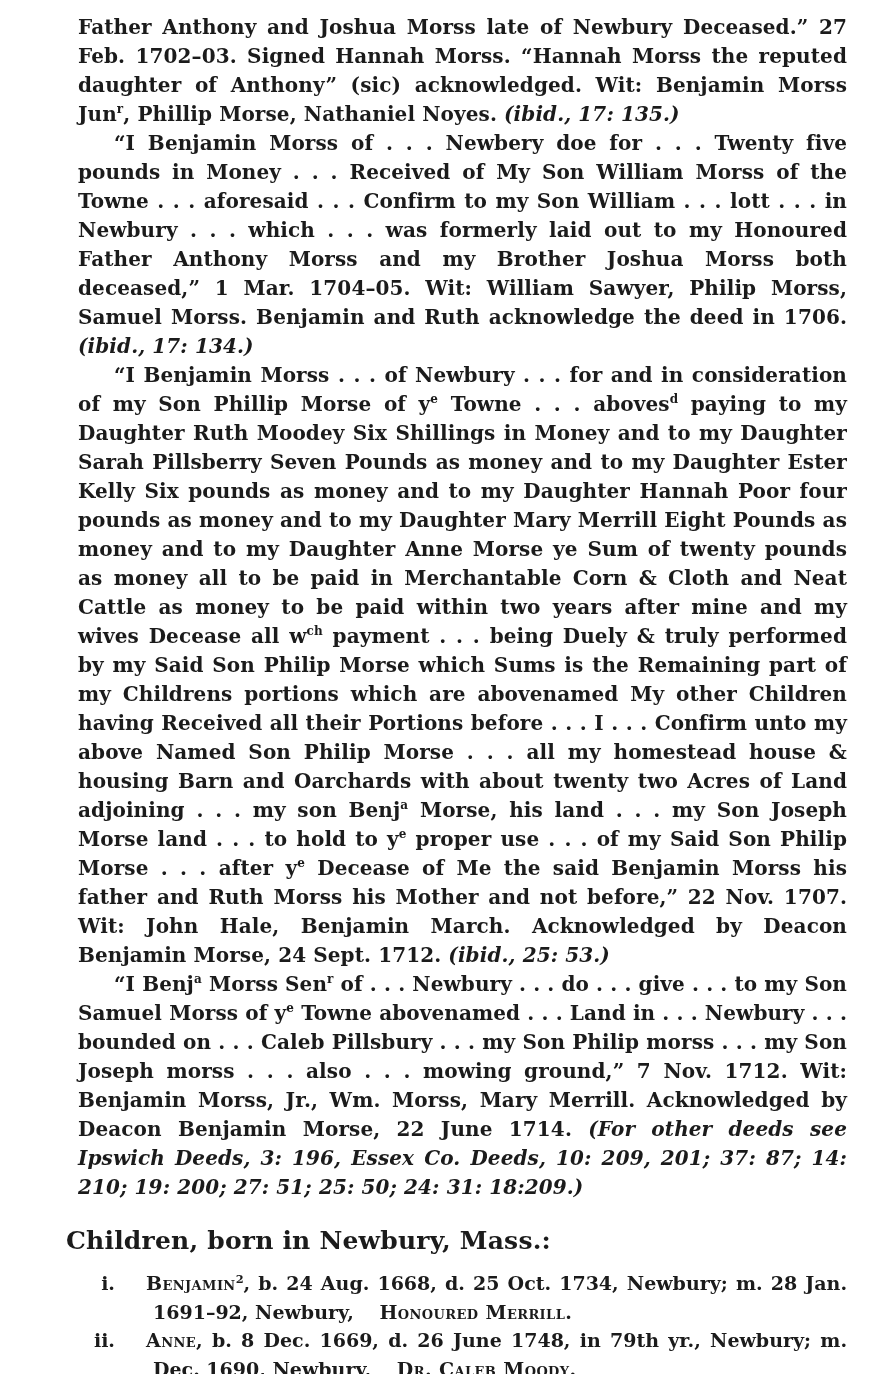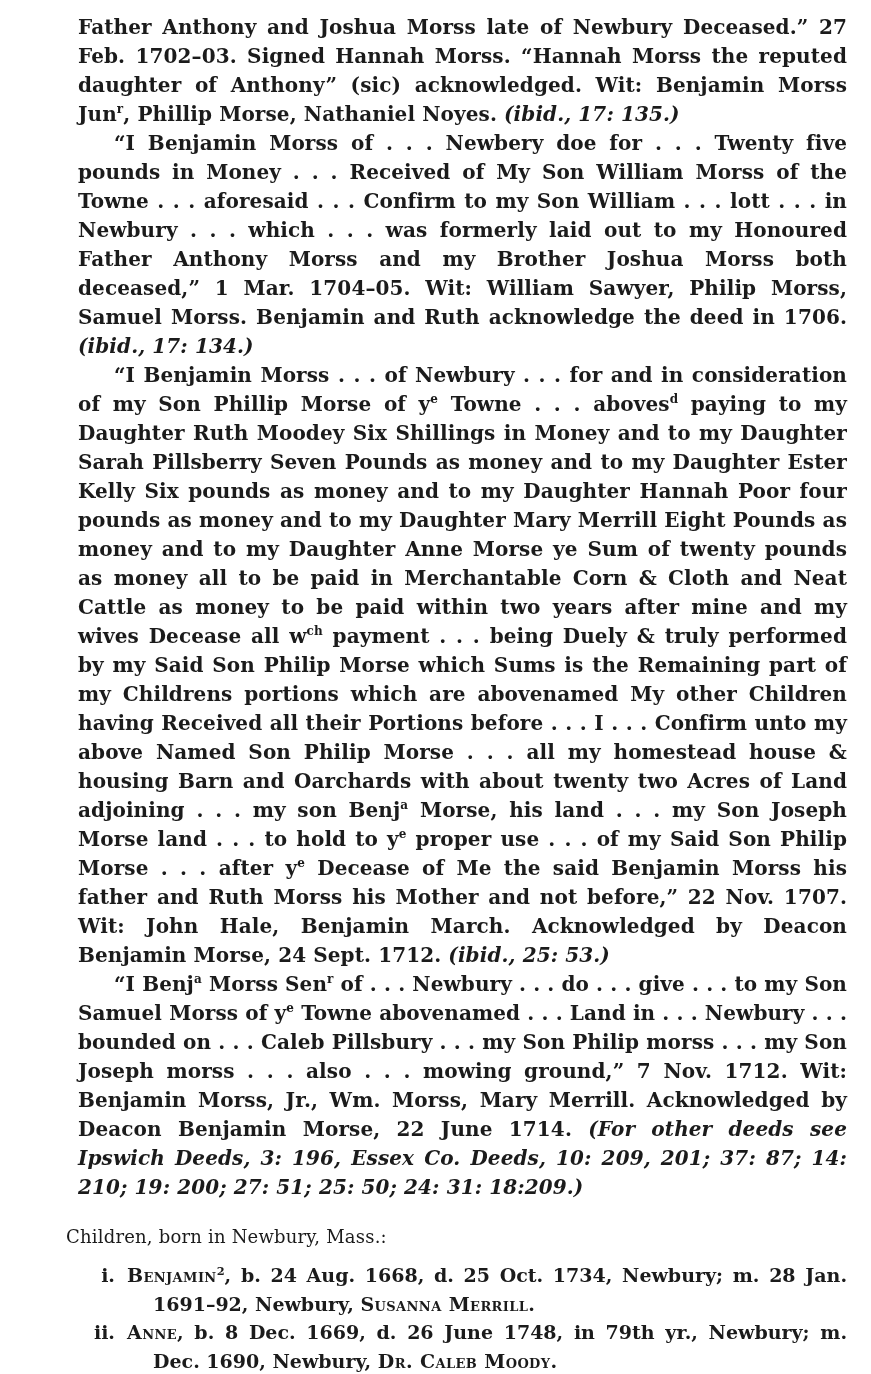--- a/index.html
+++ b/index.html
@@ -32,25 +32,26 @@
   p.deed.indented { text-indent: 36px; }
   .it { font-style: italic; }
   .sup {
     font-size: 0.60em;
     vertical-align: super;
     line-height: 0;
   }
   .sc {
     font-variant: small-caps;
     letter-spacing: 0.4px;
+    margin-left: 19px;
   }
   h2.children-heading {
     margin: 24px 0 14px -12px;
-    font-size: 18px;
-    font-weight: normal;
+    font-size: 25px;
+    font-weight: bold;
     letter-spacing: 0.2px;
   }
   .children-list { margin: 0; }
   .entry {
     margin: 0;
     padding-left: 75px;
     text-indent: -61px;
     font-size: 19px;
     font-weight: bold;
     line-height: 28.6px;
@@ -69,16 +70,16 @@
 
 <div class="page">
   <div>
       <p class="deed"><span>Father Anthony and Joshua Morss late of Newbury Deceased.” 27 Feb. 1702–03.  Signed Hannah Morss.  “Hannah Morss the reputed daughter of Anthony” (sic) acknowledged.  Wit: Benjamin Morss Jun</span><span class="sup">r</span><span>, Phillip Morse, Nathaniel Noyes.  </span><span class="it">(ibid., 17: 135.)</span></p>
       <p class="deed indented"><span>“I Benjamin Morss of . . . Newbery doe for . . . Twenty five pounds in Money . . . Received of My Son William Morss of the Towne . . . aforesaid . . . Confirm to my Son William . . . lott . . . in Newbury . . . which . . . was formerly laid out to my Honoured Father Anthony Morss and my Brother Joshua Morss both deceased,” 1 Mar. 1704–05.  Wit: William Sawyer, Philip Morss, Samuel Morss.  Benjamin and Ruth acknowledge the deed in 1706.  </span><span class="it">(ibid., 17: 134.)</span></p>
       <p class="deed indented"><span>“I Benjamin Morss . . . of Newbury . . . for and in consideration of my Son Phillip Morse of y</span><span class="sup">e</span><span> Towne . . . aboves</span><span class="sup">d</span><span> paying to my Daughter Ruth Moodey Six Shillings in Money and to my Daughter Sarah Pillsberry Seven Pounds as money and to my Daughter Ester Kelly Six pounds as money and to my Daughter Hannah Poor four pounds as money and to my Daughter Mary Merrill Eight Pounds as money and to my Daughter Anne Morse ye Sum of twenty pounds as money all to be paid in Merchantable Corn &amp; Cloth and Neat Cattle as money to be paid within two years after mine and my wives Decease all w</span><span class="sup">ch</span><span> payment . . . being Duely &amp; truly performed by my Said Son Philip Morse which Sums is the Remaining part of my Childrens portions which are abovenamed My other Children having Received all their Portions before . . . I . . . Confirm unto my above Named Son Philip Morse . . . all my homestead house &amp; housing Barn and Oarchards with about twenty two Acres of Land adjoining . . . my son Benj</span><span class="sup">a</span><span> Morse, his land . . . my Son Joseph Morse land . . . to hold to y</span><span class="sup">e</span><span> proper use . . . of my Said Son Philip Morse . . . after y</span><span class="sup">e</span><span> Decease of Me the said Benjamin Morss his father and Ruth Morss his Mother and not before,” 22 Nov. 1707.  Wit: John Hale, Benjamin March.  Acknowledged by Deacon Benjamin Morse, 24 Sept. 1712.  </span><span class="it">(ibid., 25: 53.)</span></p>
       <p class="deed indented"><span>“I Benj</span><span class="sup">a</span><span> Morss Sen</span><span class="sup">r</span><span> of . . . Newbury . . . do . . . give . . . to my Son Samuel Morss of y</span><span class="sup">e</span><span> Towne abovenamed . . . Land in . . . Newbury . . . bounded on . . . Caleb Pillsbury . . . my Son Philip morss . . . my Son Joseph morss . . . also . . . mowing ground,” 7 Nov. 1712.  Wit: Benjamin Morss, Jr., Wm. Morss, Mary Merrill.  Acknowledged by Deacon Benjamin Morse, 22 June 1714.  </span><span class="it">(For other deeds see Ipswich Deeds, 3: 196, Essex Co. Deeds, 10: 209, 201; 37: 87; 14: 210; 19: 200; 27: 51; 25: 50; 24: 31: 18:209.)</span></p>
     </div>
   <h2 class="children-heading">Children, born in Newbury, Mass.:</h2>
   <div class="children-list">
-      <p class="entry"><span class="numeral">i.</span><span class="sc">Benjamin</span><span class="sup">2</span><span>, b. 24 Aug. 1668, d. 25 Oct. 1734, Newbury; m. 28 Jan. 1691–92, Newbury, </span><span class="sc">Susanna Merrill</span><span>.</span></p>
+      <p class="entry"><span class="numeral">i.</span><span class="sc">Benjamin</span><span class="sup">2</span><span>, b. 24 Aug. 1668, d. 25 Oct. 1734, Newbury; m. 28 Jan. 1691–92, Newbury, </span><span class="sc">Honoured Merrill</span><span>.</span></p>
       <p class="entry"><span class="numeral">ii.</span><span class="sc">Anne</span><span>, b. 8 Dec. 1669, d. 26 June 1748, in 79th yr., Newbury; m. Dec. 1690, Newbury, </span><span class="sc">Dr. Caleb Moody</span><span>.</span></p>
     </div>
 </div>
 
 </body></html>

